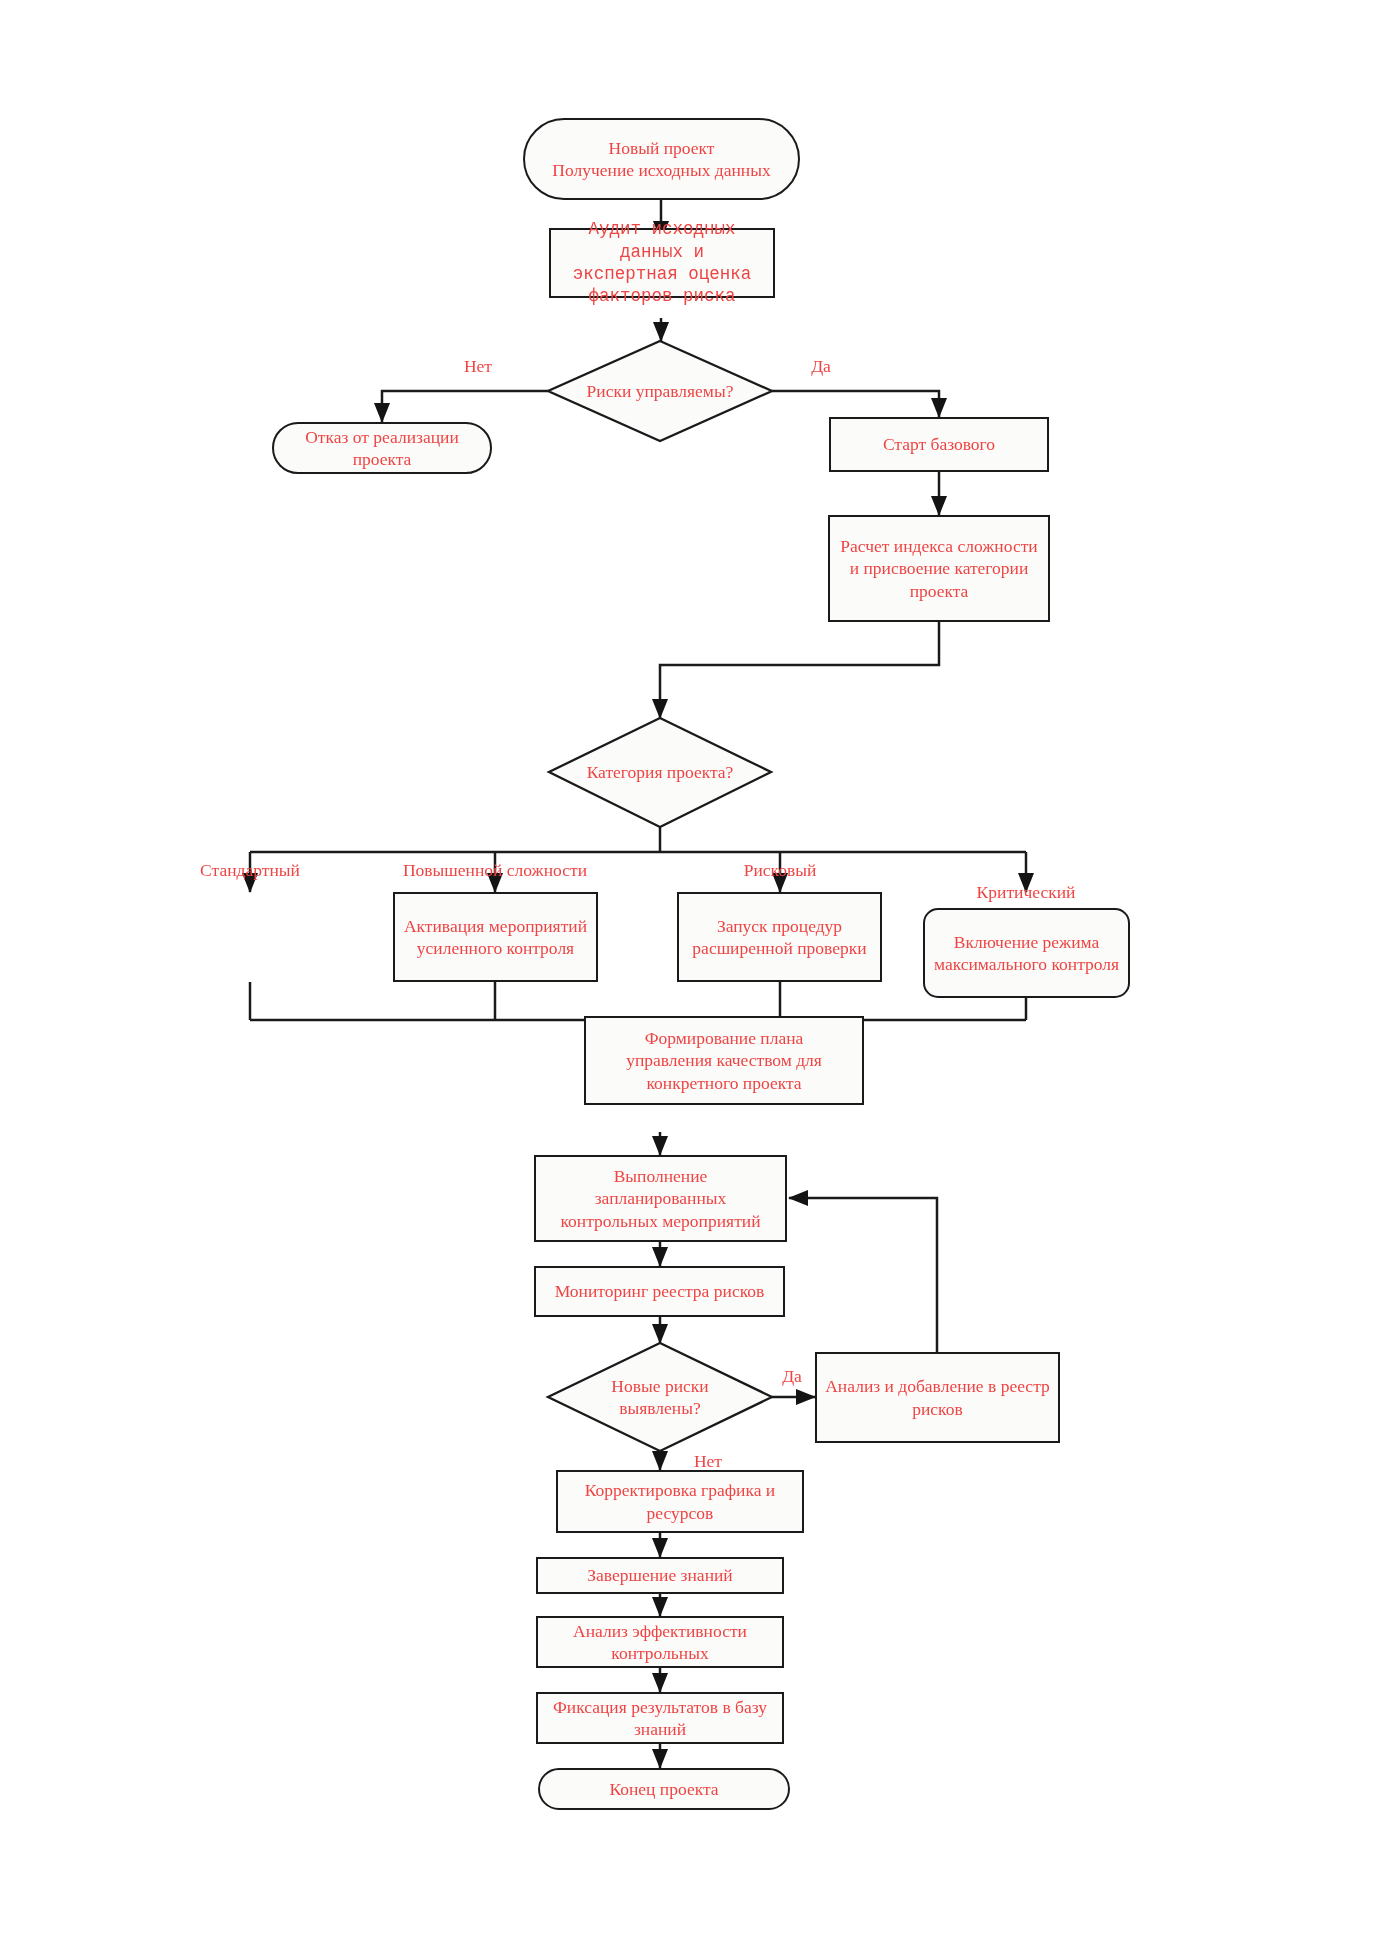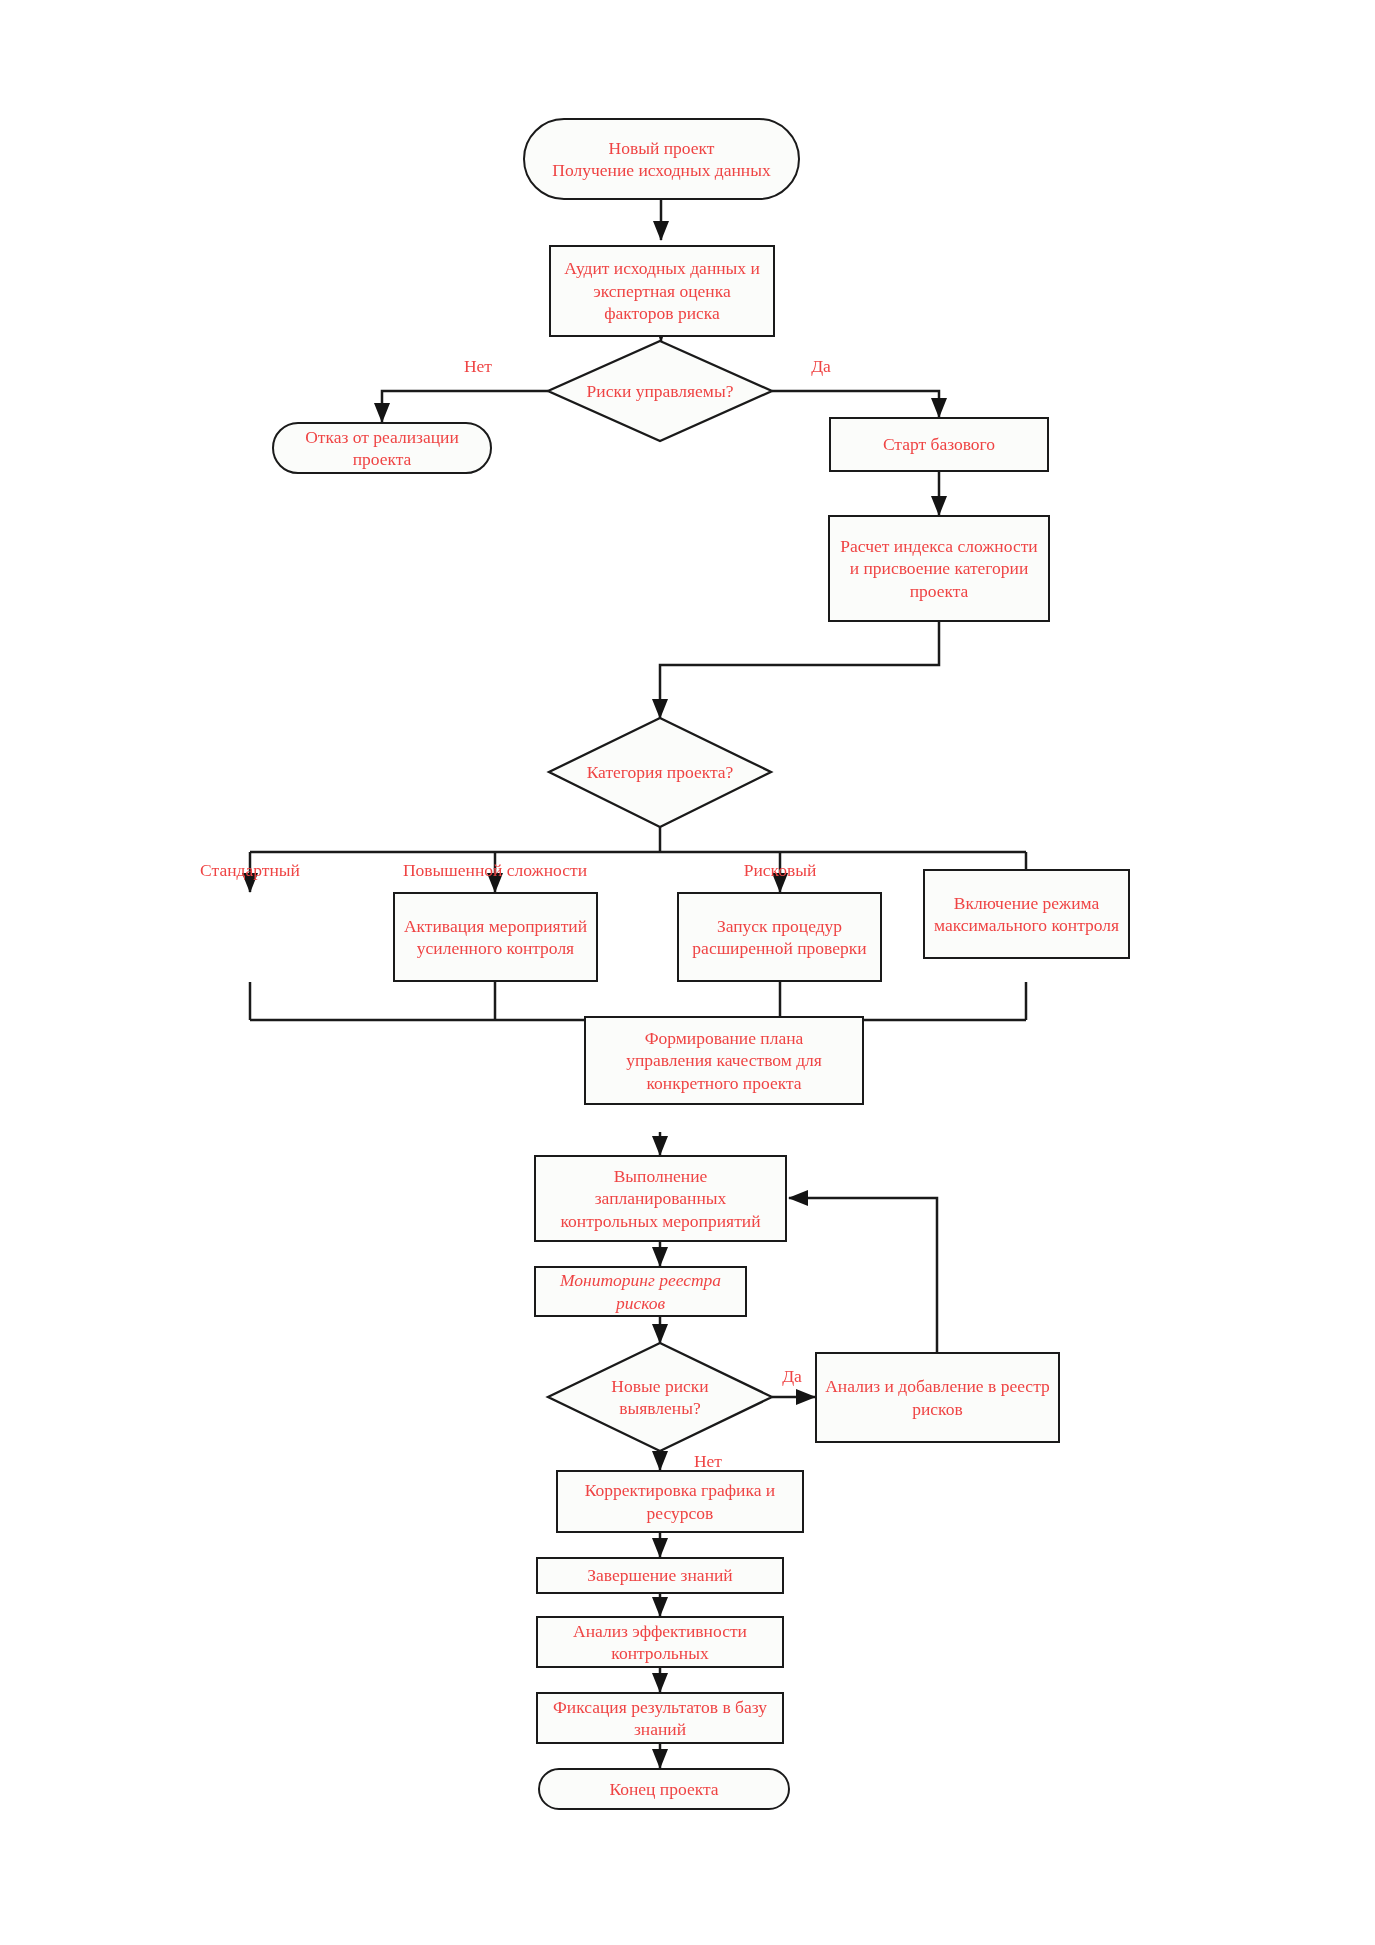--- a/index.html
+++ b/index.html
@@ -75,21 +75,21 @@
     <path d="M660 1744 V1768" marker-end="url(#arr)"></path>
 
     <polygon points="660,341 772,391 660,441 548,391" fill="#fbfcfa" stroke="#1a1a1a" stroke-width="2.3"></polygon>
     <polygon points="660,718 771,772 660,827 549,772" fill="#fbfcfa" stroke="#1a1a1a" stroke-width="2.3"></polygon>
     <polygon points="660,1343 772,1397 660,1451 548,1397" fill="#fbfcfa" stroke="#1a1a1a" stroke-width="2.3"></polygon>
   </svg>
 
   <div class="node terminal-lg" style="left:523px;top:118px;width:277px;height:82px;">Новый проект
 Получение исходных данных</div>
 
-  <div class="node" style="left:549px;top:245px;width:226px;height:92px;">Аудит исходных данных и
+  <div class="node" style="left:549px;top:228px;width:226px;height:70px;font-family:Liberation Mono, monospace;">Аудит исходных данных и
 экспертная оценка
 факторов риска</div>
 
   <div class="diamond-label" style="left:548px;top:341px;width:224px;height:100px;">Риски управляемы?</div>
 
   <div class="edge-label" style="left:440px;top:353px;width:76px;height:26px;">Нет</div>
   <div class="edge-label" style="left:790px;top:353px;width:62px;height:26px;">Да</div>
 
   <div class="node terminal-md" style="left:272px;top:422px;width:220px;height:52px;">Отказ от реализации
 проекта</div>
@@ -104,32 +104,32 @@
 
   <div class="edge-label" style="left:160px;top:856px;width:180px;height:28px;">Стандартный</div>
   <div class="edge-label" style="left:385px;top:856px;width:220px;height:28px;">Повышенной сложности</div>
   <div class="edge-label" style="left:710px;top:856px;width:140px;height:28px;">Рисковый</div>
   <div class="edge-label" style="left:940px;top:856px;width:172px;height:28px;margin-top:22px;">Критический</div>
 
   <div class="node" style="left:393px;top:892px;width:205px;height:90px;">Активация мероприятий
 усиленного контроля</div>
   <div class="node" style="left:677px;top:892px;width:205px;height:90px;">Запуск процедур
 расширенной проверки</div>
-  <div class="node" style="left:923px;top:869px;width:207px;height:90px;">Включение режима
+  <div class="node" style="left:923px;top:908px;width:207px;height:90px;border-radius:15px;">Включение режима
 максимального контроля</div>
 
   <div class="node" style="left:536px;top:1016px;width:280px;height:89px;margin-left:48px;">Формирование плана
 управления качеством для
 конкретного проекта</div>
 
   <div class="node" style="left:534px;top:1155px;width:253px;height:87px;">Выполнение
 запланированных
 контрольных мероприятий</div>
 
-  <div class="node" style="left:534px;top:1266px;width:213px;height:51px;font-style:italic;">Мониторинг реестра рисков</div>
+  <div class="node" style="left:534px;top:1266px;width:251px;height:51px;">Мониторинг реестра рисков</div>
 
   <div class="diamond-label" style="left:548px;top:1343px;width:224px;height:108px;">Новые риски
 выявлены?</div>
 
   <div class="edge-label" style="left:770px;top:1363px;width:44px;height:26px;">Да</div>
   <div class="edge-label" style="left:678px;top:1448px;width:60px;height:26px;">Нет</div>
 
   <div class="node" style="left:815px;top:1352px;width:245px;height:91px;">Анализ и добавление в реестр
 рисков</div>
 

